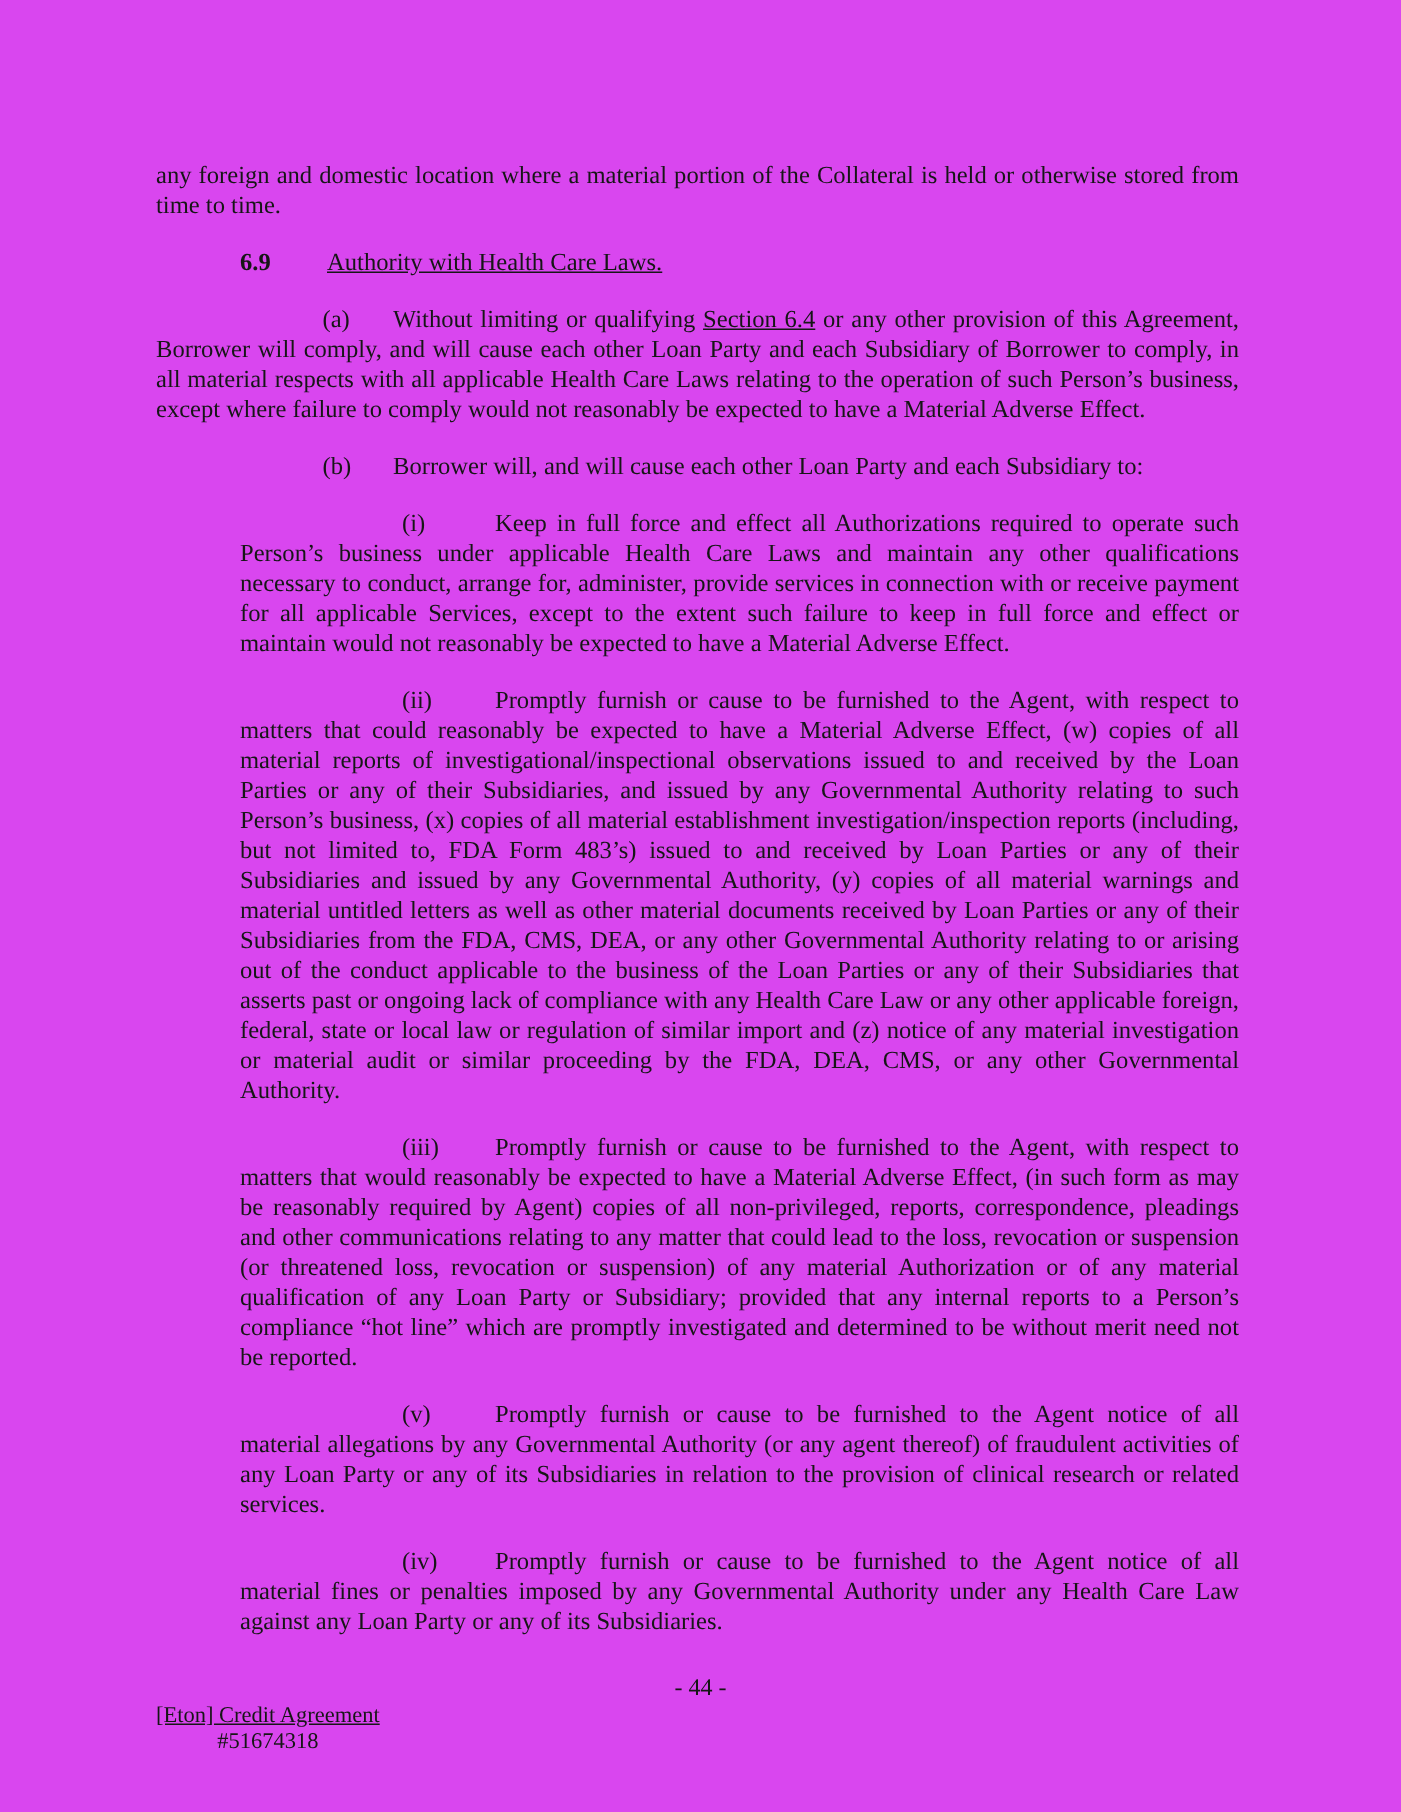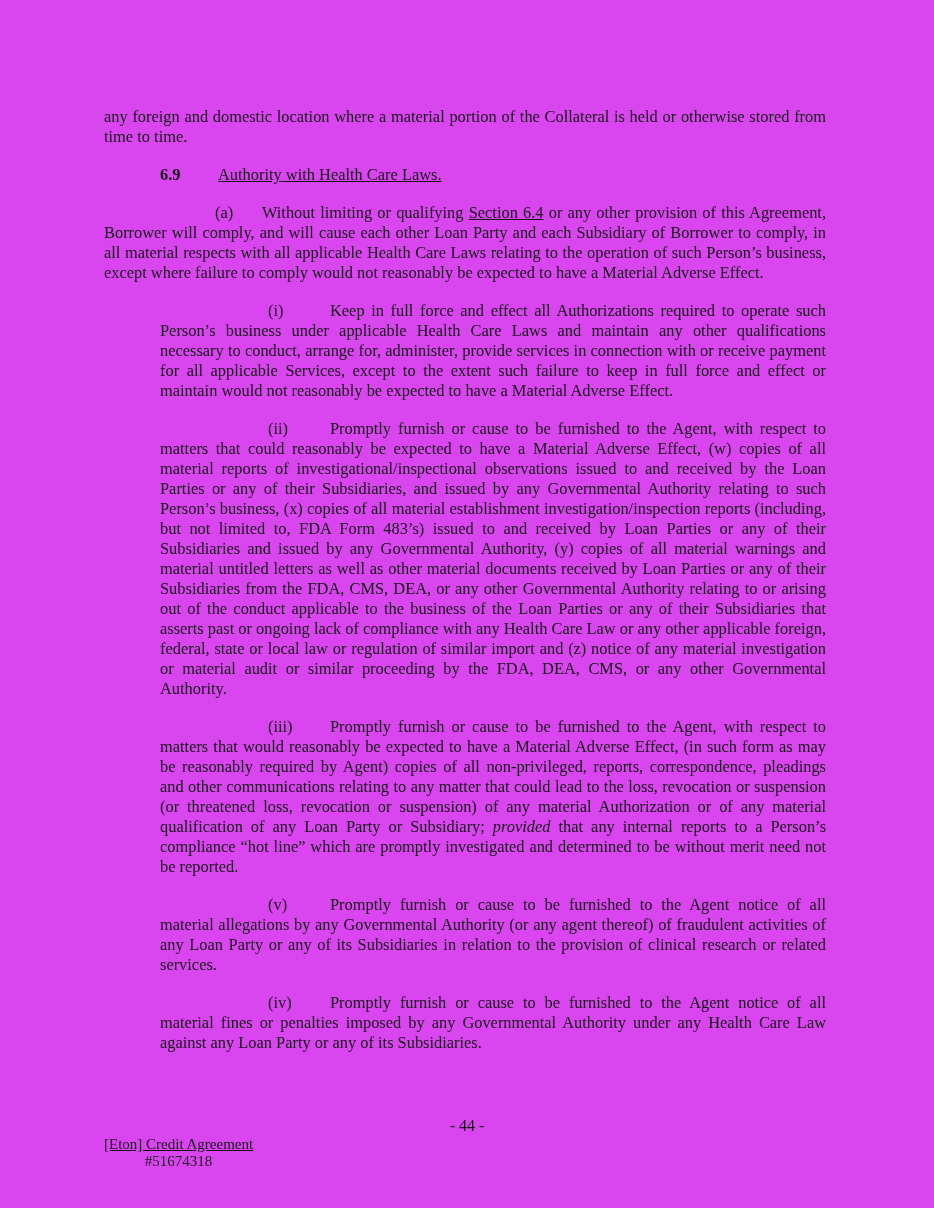--- a/index.html
+++ b/index.html
@@ -63,21 +63,20 @@
   }
   .sub .lbl {
     display: inline-block;
     width: 62px;
     text-indent: 0;
   }
   .ref-underline {
     text-decoration: underline;
   }
   .it {
-    font-style: italic;
   }
   
   .page-number {
     position: absolute;
     left: 0;
     top: 1117px;
     width: 934px;
     text-align: center;
     font-size: 16px;
     line-height: 18px;
@@ -100,20 +99,21 @@
 <div class="page">
 
   <div class="doc">
 
     <p class="para">any foreign and domestic location where a material portion of the Collateral is held or otherwise stored from time to time.</p>
 
     <p class="heading"><span class="num">6.9</span><span class="title">Authority with Health Care Laws.</span></p>
 
     <p class="para lvl1"><span class="lbl">(a)</span><span>Without limiting or qualifying </span><span class="ref-underline">Section 6.4</span><span> or any other provision of this Agreement, Borrower will comply, and will cause each other Loan Party and each Subsidiary of Borrower to comply, in all material respects with all applicable Health Care Laws relating to the operation of such Person’s business, except where failure to comply would not reasonably be expected to have a Material Adverse Effect.</span></p>
 
+    <p class="para lvl1"><span class="lbl">(b)</span><span>Borrower will, and will cause each other Loan Party and each Subsidiary to:</span></p>
 
     <p class="para sub"><span class="lbl">(i)</span><span>Keep in full force and effect all Authorizations required to operate such Person’s business under applicable Health Care Laws and maintain any other qualifications necessary to conduct, arrange for, administer, provide services in connection with or receive payment for all applicable Services, except to the extent such failure to keep in full force and effect or maintain would not reasonably be expected to have a Material Adverse Effect.</span></p>
 
     <p class="para sub"><span class="lbl">(ii)</span><span>Promptly furnish or cause to be furnished to the Agent, with respect to matters that could reasonably be expected to have a Material Adverse Effect, (w) copies of all material reports of investigational/inspectional observations issued to and received by the Loan Parties or any of their Subsidiaries, and issued by any Governmental Authority relating to such Person’s business, (x) copies of all material establishment investigation/inspection reports (including, but not limited to, FDA Form 483’s) issued to and received by Loan Parties or any of their Subsidiaries and issued by any Governmental Authority, (y) copies of all material warnings and material untitled letters as well as other material documents received by Loan Parties or any of their Subsidiaries from the FDA, CMS, DEA, or any other Governmental Authority relating to or arising out of the conduct applicable to the business of the Loan Parties or any of their Subsidiaries that asserts past or ongoing lack of compliance with any Health Care Law or any other applicable foreign, federal, state or local law or regulation of similar import and (z) notice of any material investigation or material audit or similar proceeding by the FDA, DEA, CMS, or any other Governmental Authority.</span></p>
 
     <p class="para sub"><span class="lbl">(iii)</span><span>Promptly furnish or cause to be furnished to the Agent, with respect to matters that would reasonably be expected to have a Material Adverse Effect, (in such form as may be reasonably required by Agent) copies of all non-privileged, reports, correspondence, pleadings and other communications relating to any matter that could lead to the loss, revocation or suspension (or threatened loss, revocation or suspension) of any material Authorization or of any material qualification of any Loan Party or Subsidiary; </span><span class="it">provided</span><span> that any internal reports to a Person’s compliance “hot line” which are promptly investigated and determined to be without merit need not be reported.</span></p>
 
     <p class="para sub"><span class="lbl">(v)</span><span>Promptly furnish or cause to be furnished to the Agent notice of all material allegations by any Governmental Authority (or any agent thereof) of fraudulent activities of any Loan Party or any of its Subsidiaries in relation to the provision of clinical research or related services.</span></p>
 
     <p class="para sub"><span class="lbl">(iv)</span><span>Promptly furnish or cause to be furnished to the Agent notice of all material fines or penalties imposed by any Governmental Authority under any Health Care Law against any Loan Party or any of its Subsidiaries.</span></p>

